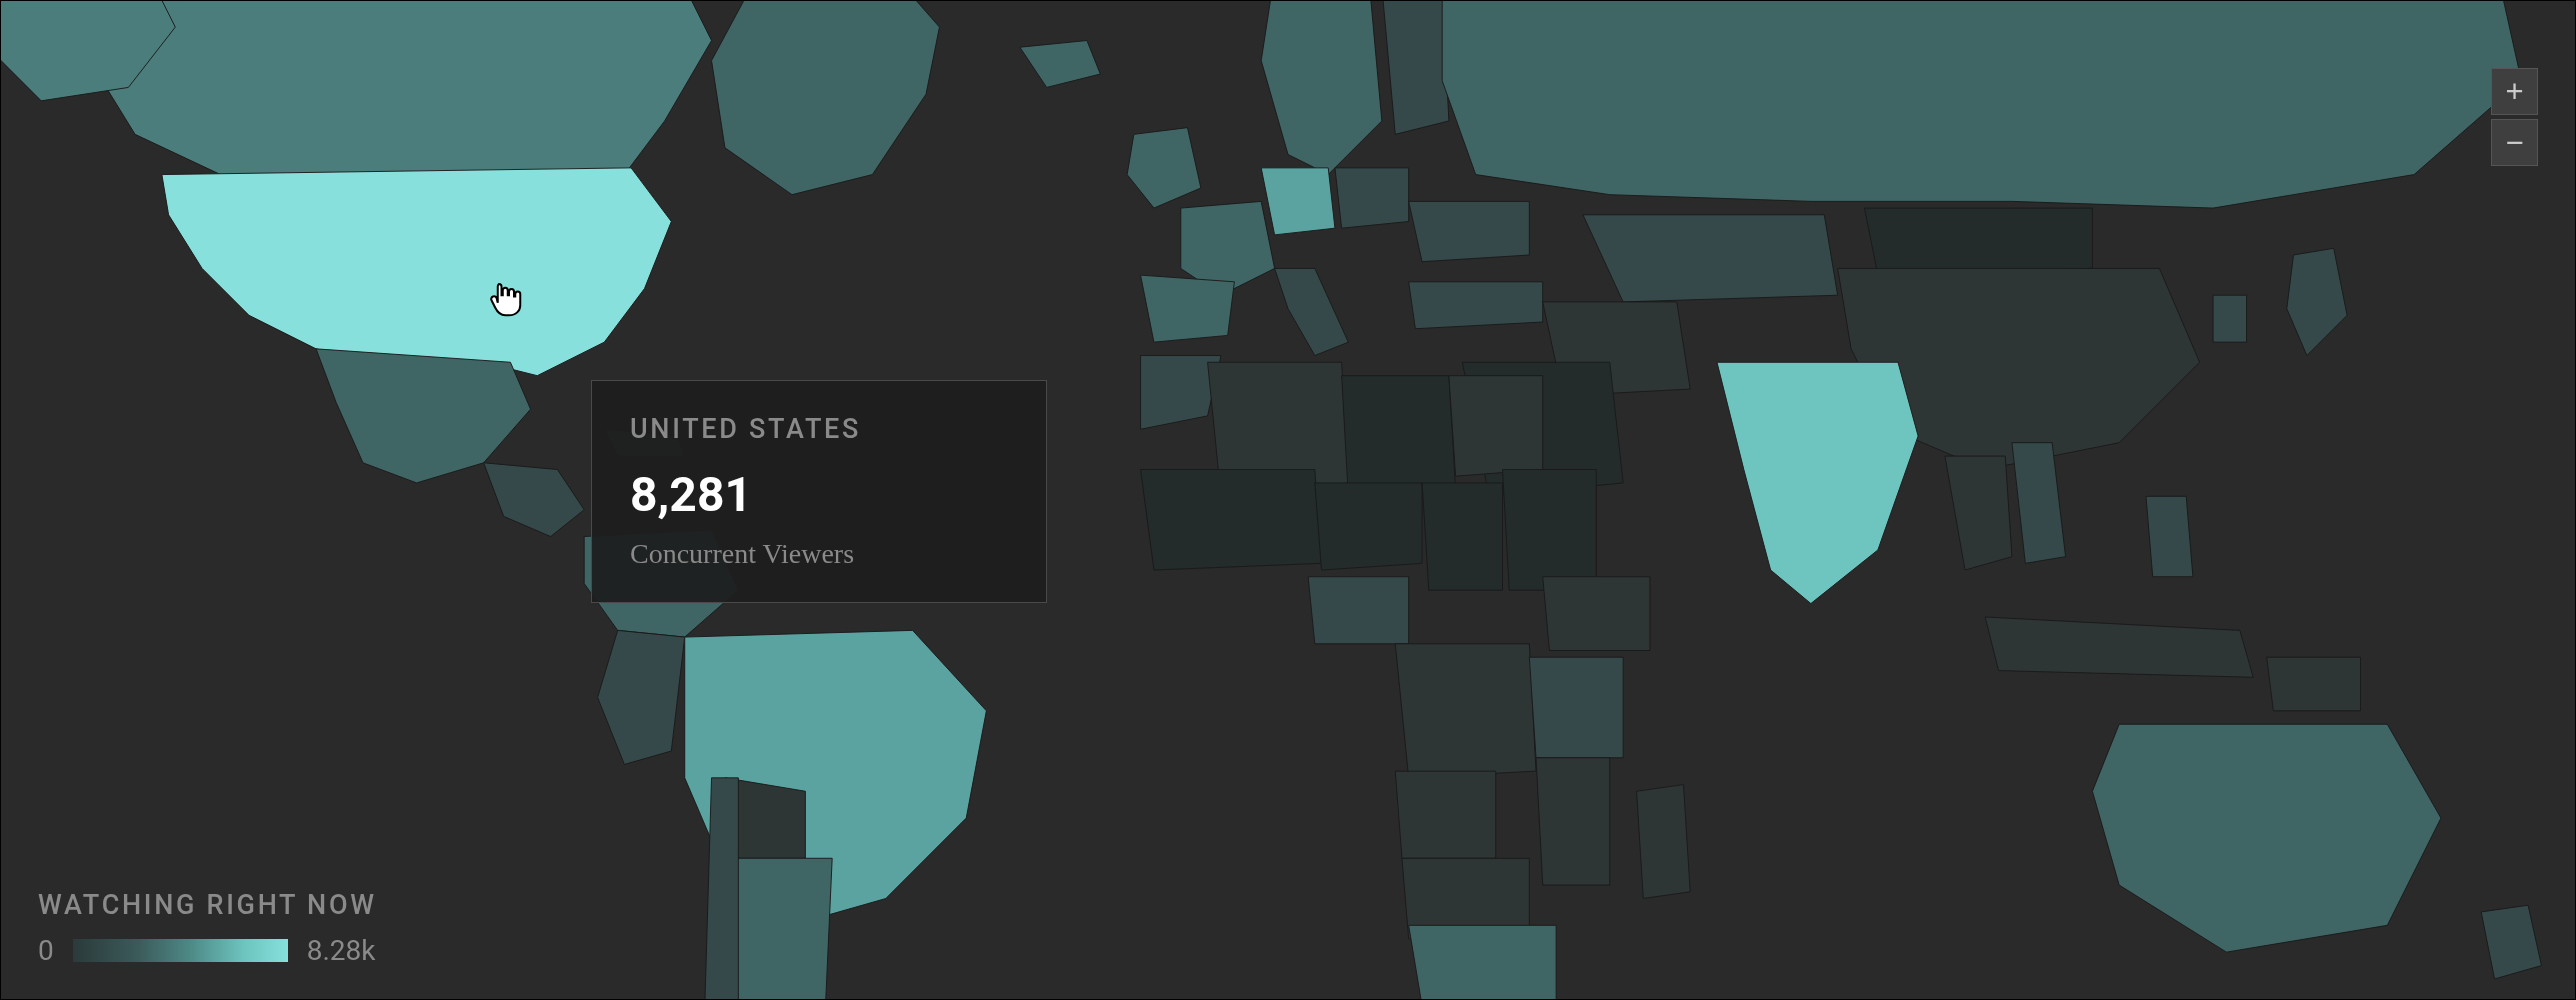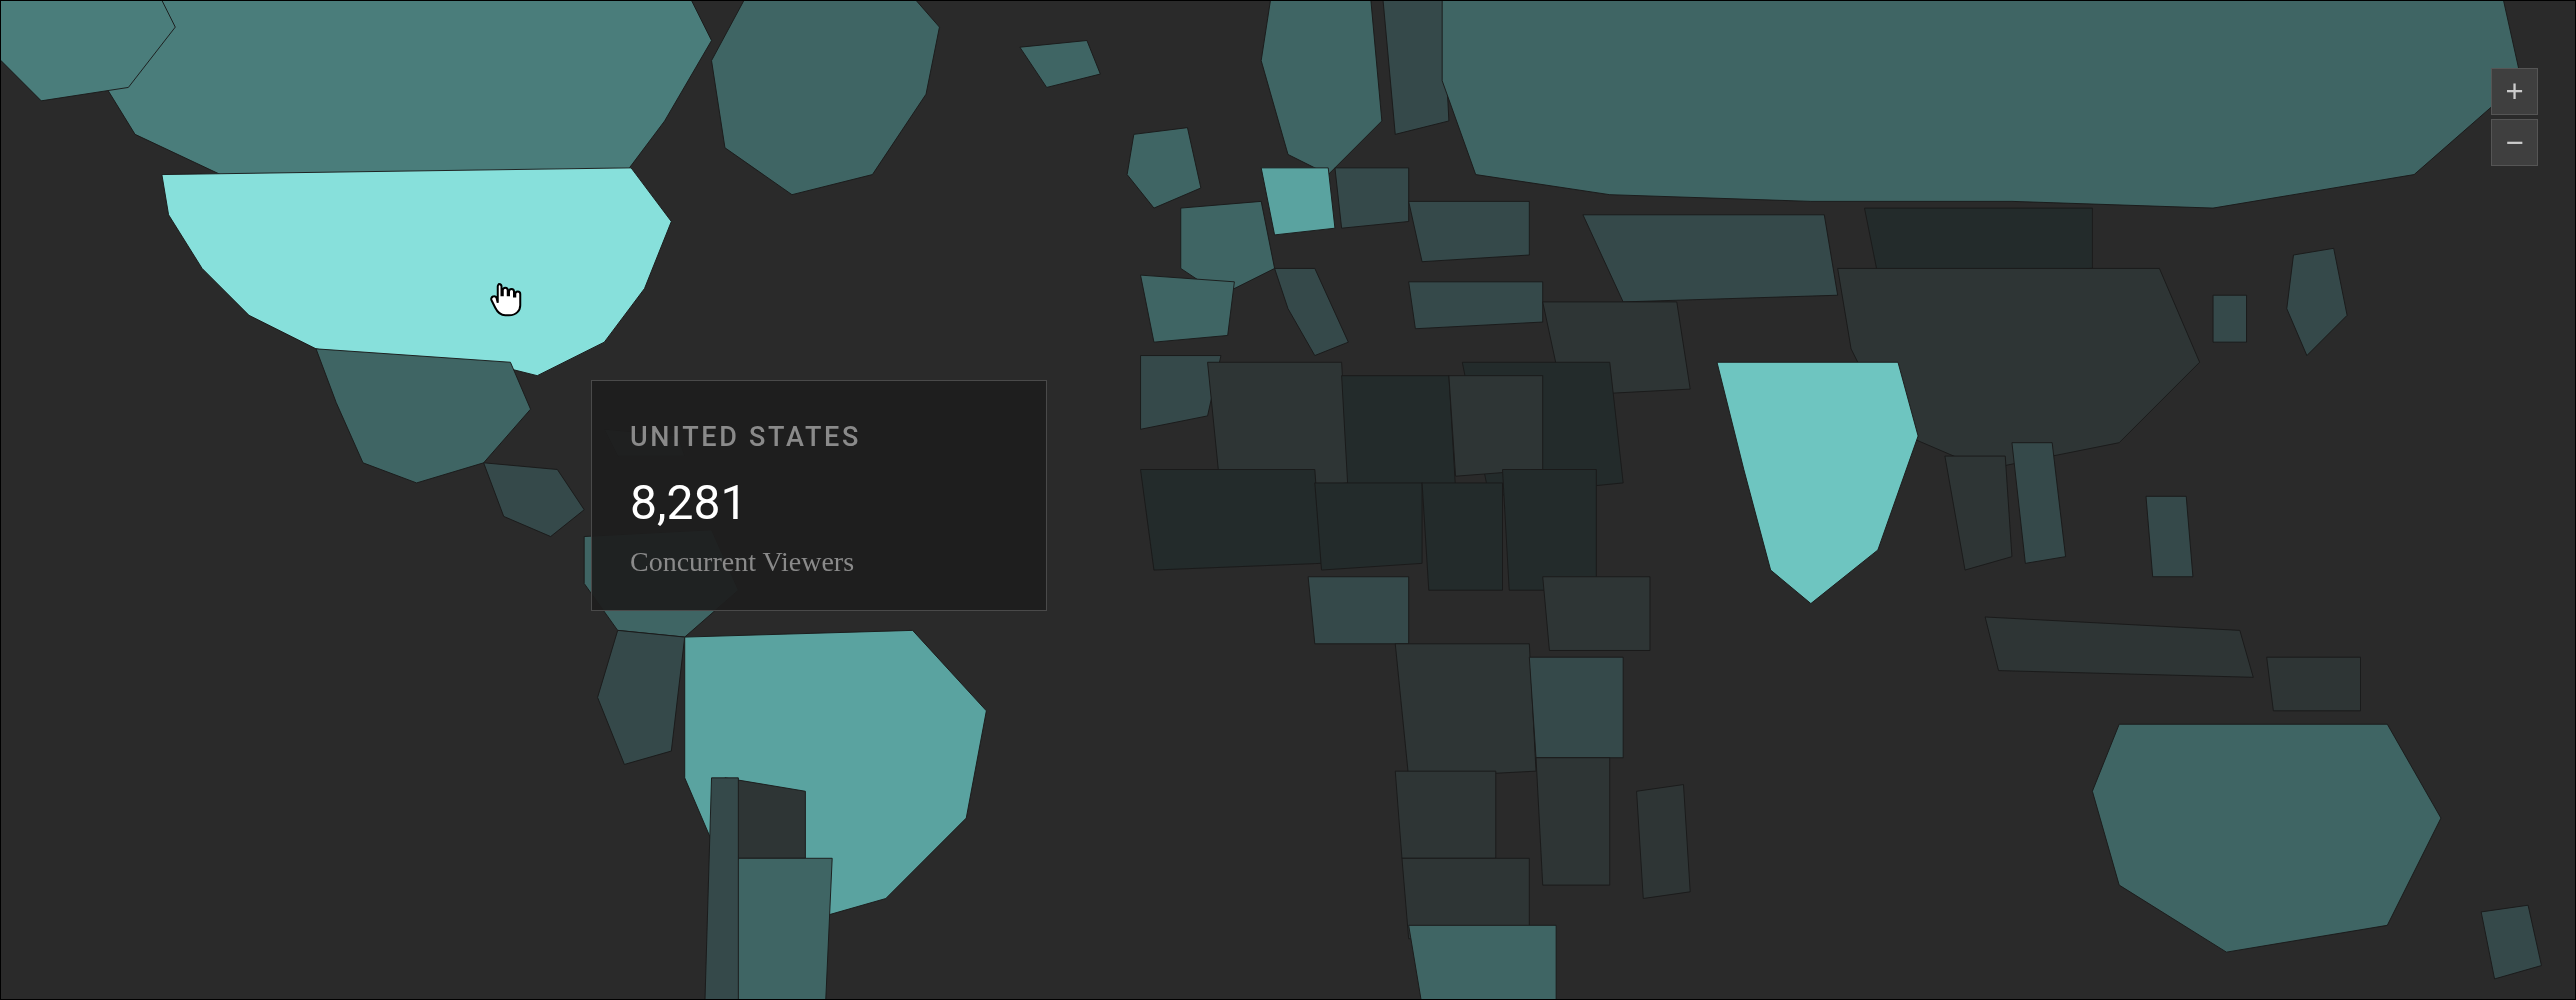--- a/index.html
+++ b/index.html
@@ -37,32 +37,32 @@
     color:#ccc;font-size:31px;line-height:1;
     display:flex;align-items:center;justify-content:center;
     cursor:pointer;
   }
   
   .tooltip{
     position:absolute;
     left:590px;top:379px;
     background:var(--tooltip-bg);
     border:0.7px solid var(--tooltip-border);
-    padding:40px 47px 32px 38px;
+    padding:32px 47px 32px 38px;
     min-width:456px;
     box-sizing:border-box;
   }
   .tooltip .country{
     color:var(--text-dim);
     font-size:27px;letter-spacing:2.7px;
     text-transform:uppercase;font-weight:500;
     margin-bottom:14.8px;
   }
   .tooltip .value{
-    color:#fff;font-size:48px;font-weight:400;
+    color:#fff;font-size:48px;font-weight:700;
     margin-bottom:14.8px;
     margin-top:21px;
   }
   .tooltip .metric{
     color:var(--text-dim);font-size:28px;font-family:Liberation Serif, serif;
   }
   
   .legend{
     position:absolute;left:37px;bottom:32px;
   }
@@ -194,15 +194,23 @@
     <div class="country">UNITED STATES</div>
     <div class="value">8,281</div>
     <div class="metric">Concurrent Viewers</div>
   </div>
 
   <div class="zoom">
     <button>+</button>
     <button>−</button>
   </div>
 
+  <div class="legend">
+    <div class="title">WATCHING RIGHT NOW</div>
+    <div class="row">
+      <div class="min">0</div>
+      <div class="grad"></div>
+      <div class="max">8.28k</div>
+    </div>
+  </div>
 
 </div>
 
 
 </body></html>

